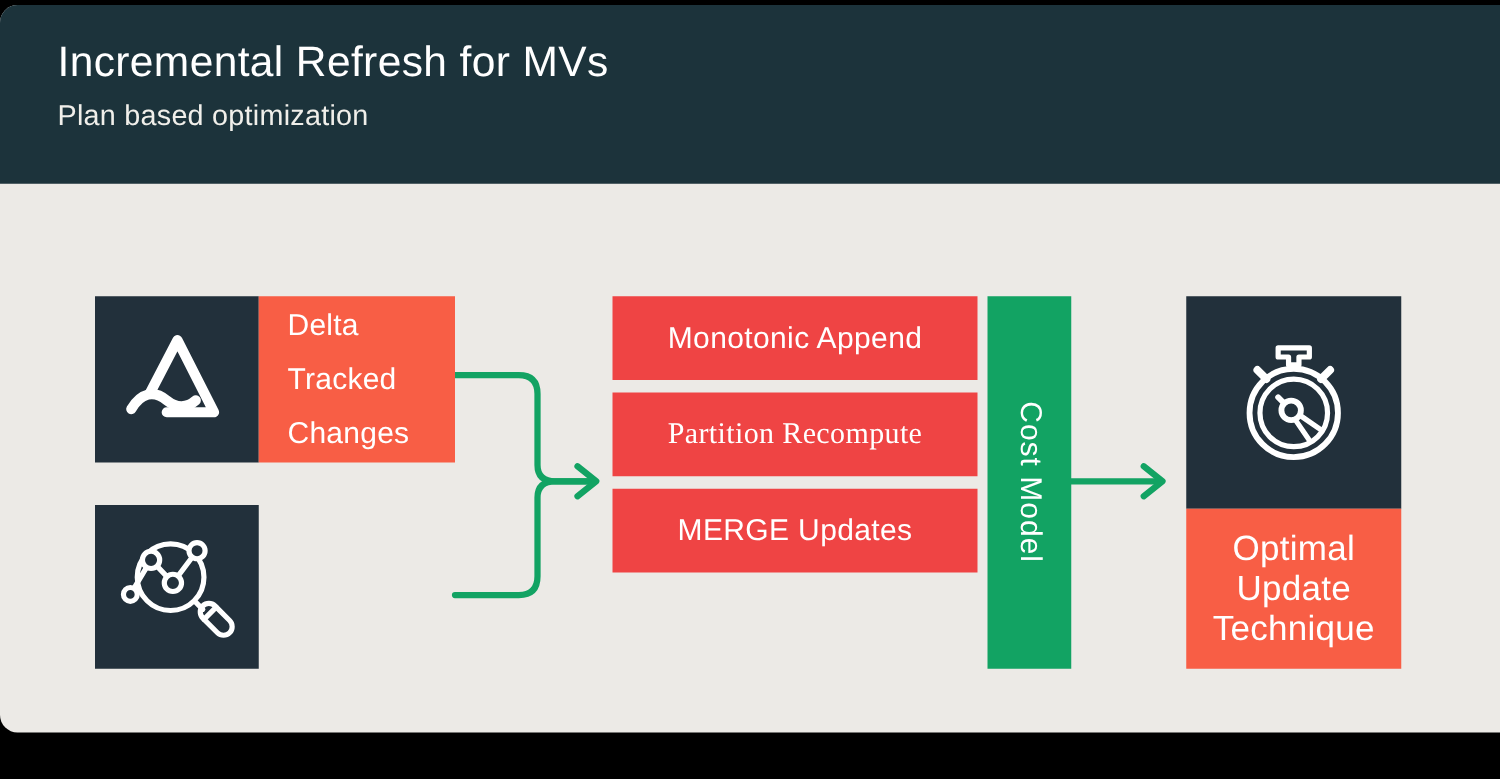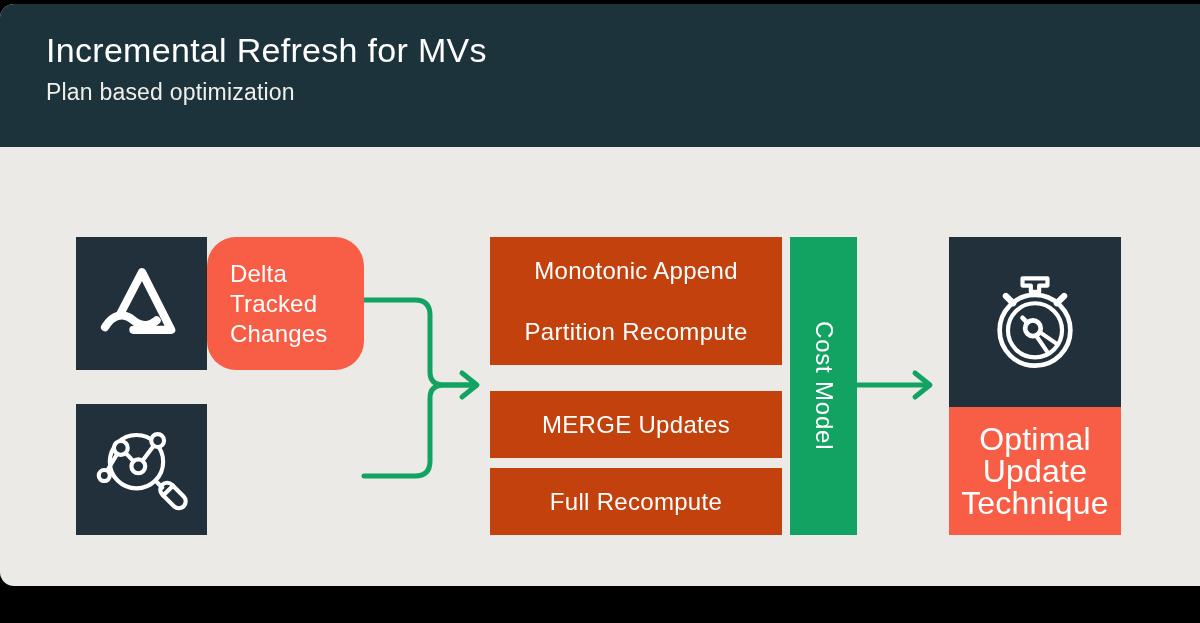--- a/index.html
+++ b/index.html
@@ -17,44 +17,44 @@
   .hdr h1{margin:0;font-size:34px;font-weight:500;color:#FFFFFF;letter-spacing:.3px;}
   .hdr p{margin:9px 0 0 0;font-size:23px;font-weight:400;color:#F0EFEA;letter-spacing:.2px;}
 
   
   .src{position:absolute;left:76px;width:288px;display:flex;}
   .src-1{top:233px;height:133px;}
   .src-2{top:400px;height:131px;}
   .src-icon{flex:none;width:131px;background:#22303B;display:flex;align-items:center;justify-content:center;}
   .src-label{
     flex:1;background:#F85E45;color:#fff;font-size:24px;font-weight:500;
-    line-height:30px;display:flex;align-items:center;padding-left:23px;
-    white-space:pre-line;letter-spacing:.2px;border-radius:29px;
+    line-height:43px;display:flex;align-items:center;padding-left:23px;
+    white-space:pre-line;letter-spacing:.2px;
   }
 
   
   .tech{
-    position:absolute;left:490px;width:292px;height:67px;background:#c2410c;
+    position:absolute;left:490px;width:292px;height:67px;background:#ef4444;
     color:#fff;font-size:24px;font-weight:500;letter-spacing:.3px;
     display:flex;align-items:center;justify-content:center;
   }
-  .tech-1{top:233px;}.tech-2{top:294px;}.tech-3{top:387px;justify-content:center;}.tech-4{top:464px;}
+  .tech-1{top:233px;}.tech-2{top:310px;font-family:Liberation Serif, serif;}.tech-3{top:387px;justify-content:center;}.tech-4{top:464px;}
 
   
   .costbar{
     position:absolute;left:790px;top:233px;width:67px;height:298px;background:#12A363;
     color:#fff;font-size:24px;font-weight:500;letter-spacing:.8px;
     writing-mode:vertical-rl;display:flex;align-items:center;justify-content:center;
   }
 
   
   .res{position:absolute;left:949px;top:233px;width:172px;height:298px;display:flex;flex-direction:column;}
   .res-icon{flex:none;height:170px;background:#22303B;display:flex;align-items:center;justify-content:center;}
   .res-label{
-    flex:1;background:#F85E45;color:#fff;font-size:32px;font-weight:500;line-height:32px;
+    flex:1;background:#F85E45;color:#fff;font-size:28px;font-weight:500;line-height:32px;
     display:flex;align-items:center;justify-content:center;text-align:center;
     white-space:pre-line;letter-spacing:.2px;
   }
 
   .connectors{position:absolute;left:0;top:0;pointer-events:none;}
   .icon-svg{display:block;}
 </style>
 </head>
 <body>
 
@@ -113,23 +113,20 @@
 
   <div class="tech tech-1">
     <span>Monotonic Append</span>
   </div>
   <div class="tech tech-2">
     <span>Partition Recompute</span>
   </div>
   <div class="tech tech-3">
     <span>MERGE Updates</span>
   </div>
-  <div class="tech tech-4">
-    <span>Full Recompute</span>
-  </div>
 
   <div class="costbar">
     <span>Cost Model</span>
   </div>
 
   <div class="res">
     <div class="res-icon">
       <svg class="icon-svg" width="104" height="104" viewBox="0 0 100 100">
         <g fill="none" stroke="#FFFFFF" stroke-linecap="round" stroke-linejoin="round">
           <path stroke-width="4" d="M38 8 H62 V15 H54 V21 H46 V15 H38 Z"></path>

